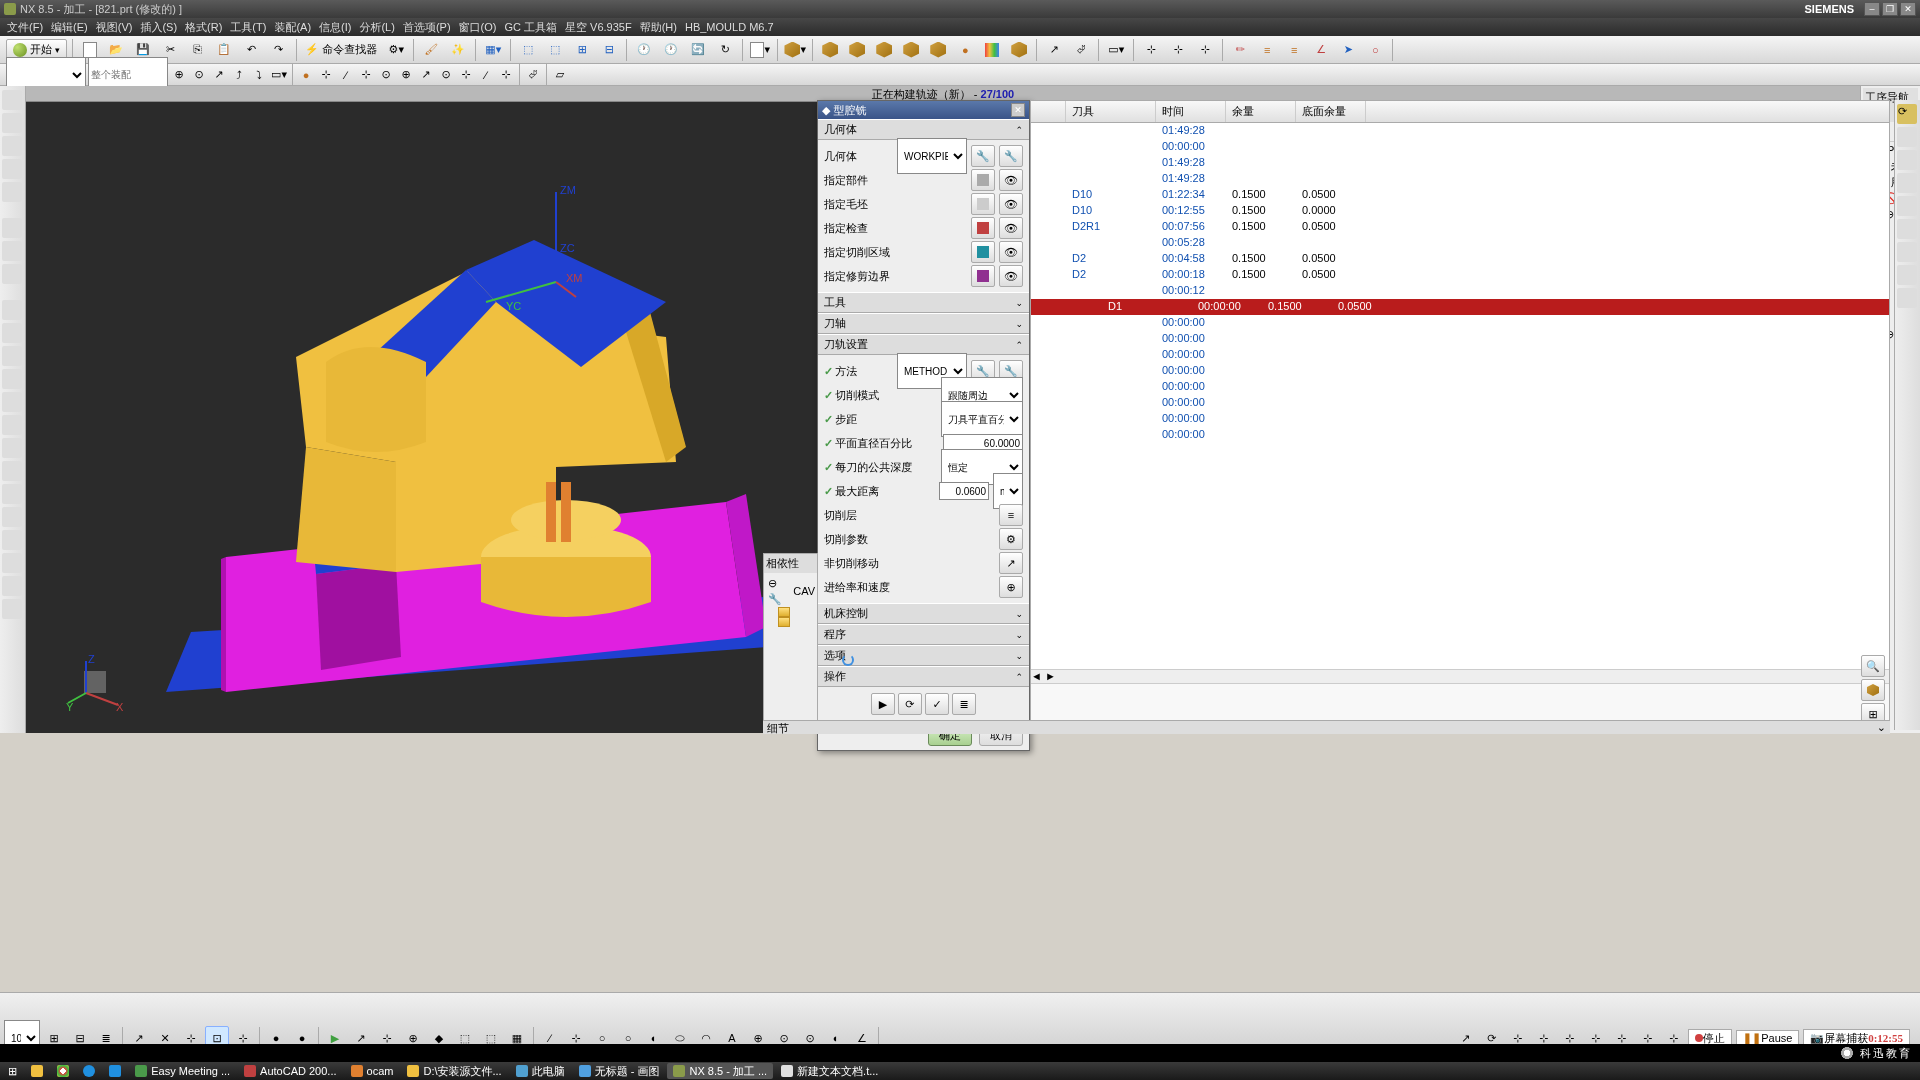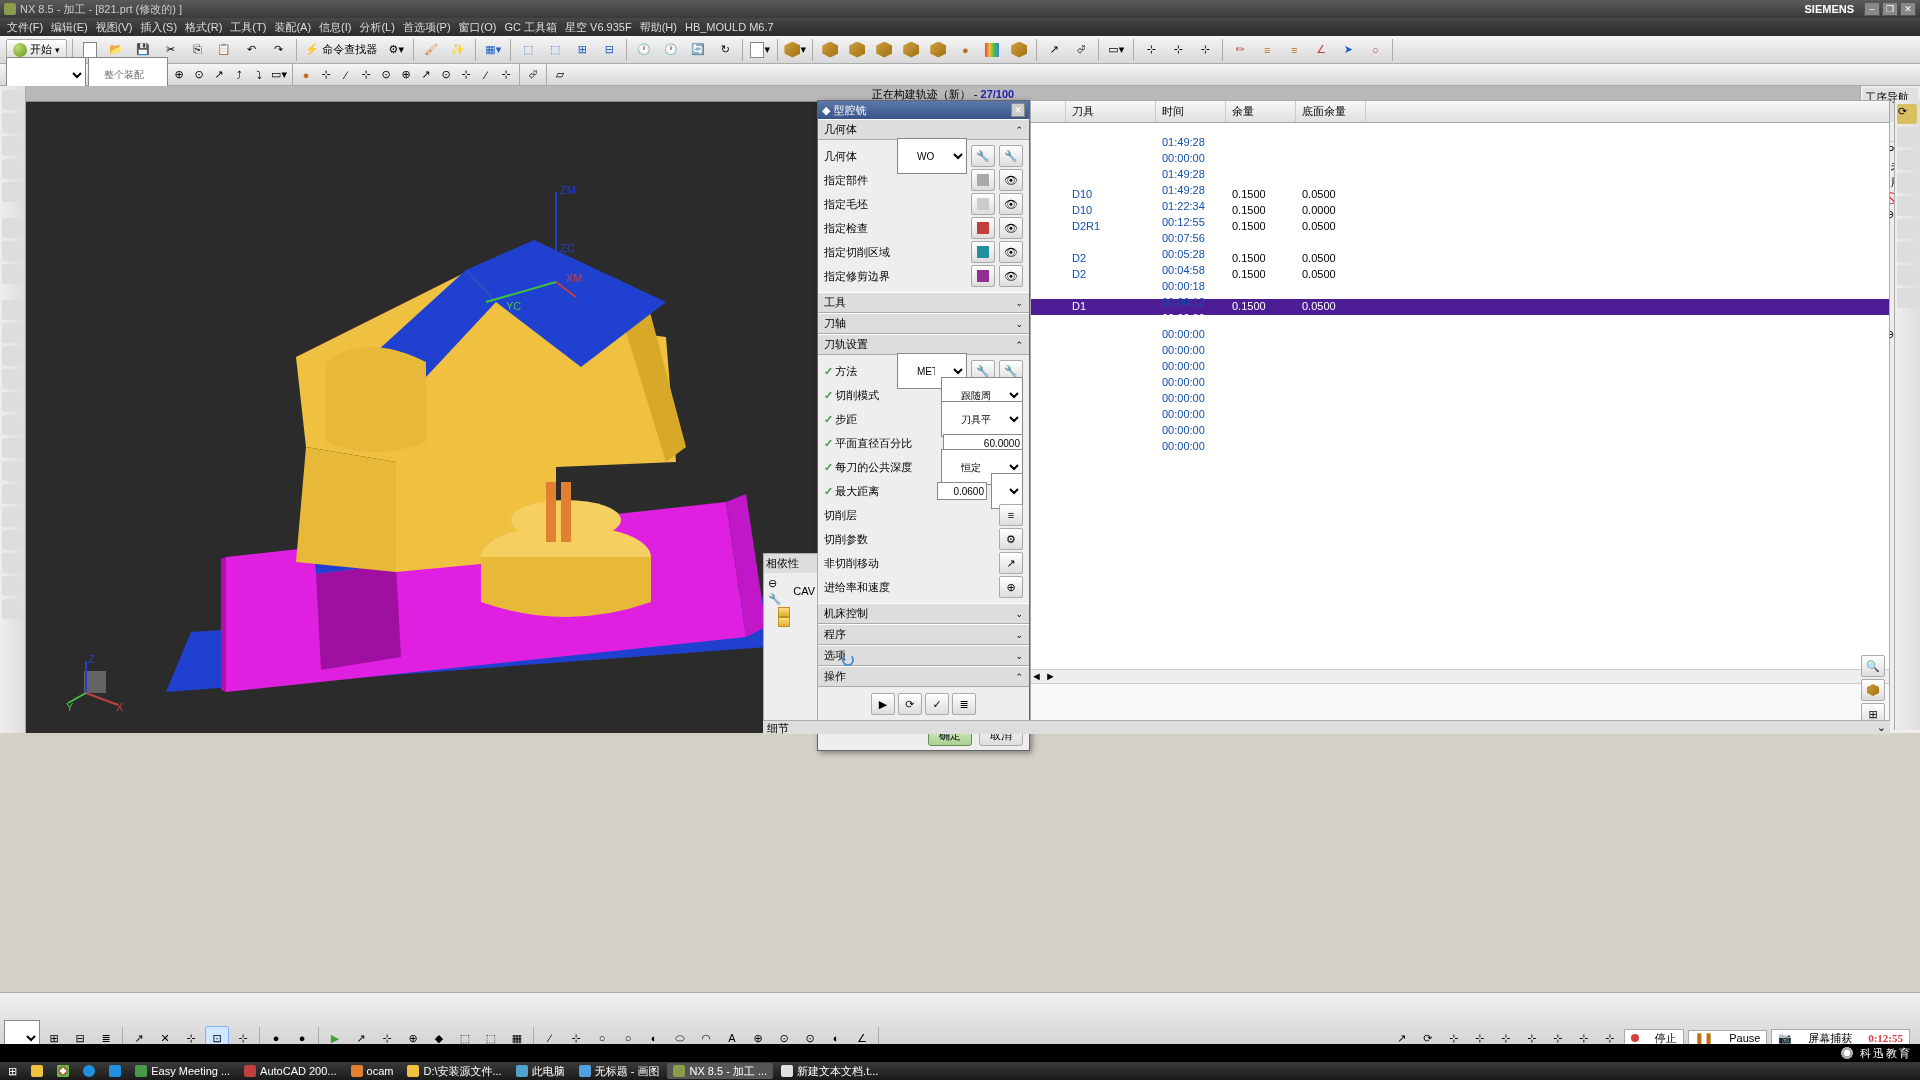--- a/index.html
+++ b/index.html
@@ -39,48 +39,48 @@
 
 .dialog { position: absolute; left: 817px; top: 100px; width: 213px; background: #eee; border: 1px solid #666; box-shadow: 2px 2px 6px rgba(0,0,0,.4); }
 .dlg-title { height: 18px; background: linear-gradient(#5a78aa, #3a5488); color: #fff; display: flex; align-items: center; padding: 0 4px; }
 .dlg-close { margin-left: auto; width: 14px; height: 14px; background: #ccc; border: 1px solid #888; text-align: center; line-height: 12px; font-size: 9px; cursor: pointer; }
 .dlg-sec { background: #ddd; border-top: 1px solid #fff; border-bottom: 1px solid #aaa; padding: 2px 6px; display: flex; align-items: center; }
 .dlg-sec .chev { margin-left: auto; font-size: 9px; }
 .dlg-body { padding: 4px 6px; }
 .dlg-row { display: flex; align-items: center; height: 24px; gap: 4px; }
 .dlg-row label { flex: 1; font-size: 11px; }
 .chk-on::before { content: "✓"; color: #4a9a4a; font-weight: bold; margin-right: 2px; }
-.dlg-select { border: 1px solid #888; background: #fff; height: 36px; font-size: 10px; padding: 0 15px; }
+.dlg-select { border: 1px solid #888; background: #fff; height: 36px; font-size: 10px; padding: 0 2px; }
 .dlg-input { border: 1px solid #888; background: #fff; height: 18px; font-size: 10px; padding: 0 2px; text-align: right; width: 50px; }
 .dlg-iconbtn { width: 24px; height: 22px; border: 1px solid #aaa; background: linear-gradient(#fff,#ddd); border-radius: 2px; display: flex; align-items: center; justify-content: center; }
 .dlg-footer { padding: 4px; text-align: right; }
 .dlg-btn { padding: 2px 10px; border: 1px solid #6a8a5a; background: linear-gradient(#d8f0c8,#a8d090); border-radius: 3px; margin: 0 2px; font-size: 11px; }
 .dlg-btn.cancel { background: linear-gradient(#f5f5f5,#ddd); border-color: #aaa; }
 
 .table-panel { position: absolute; left: 1030px; top: 100px; right: 30px; height: 630px; background: #fff; border: 1px solid #aaa; display: flex; flex-direction: column; }
 .thead { display: flex; background: linear-gradient(#f8f8f8,#e0e0e0); border-bottom: 1px solid #aaa; }
 .th { padding: 3px 6px; border-right: 1px solid #ccc; font-size: 11px; }
 .c-t { width: 90px; } .c-time { width: 70px; } .c-r1 { width: 70px; } .c-r2 { width: 70px; }
 .tbody { flex: 1; overflow: auto; }
 .tr { display: flex; height: 16px; font-size: 11px; }
-.tr.sel { background: #4c1d95; color: #fff; }
+.tr.sel { background: #b91c1c; color: #fff; padding-left: 36px; }
 .td { padding: 1px 6px; }
-.td.c-t { color: #1050b0; } .td.c-time { color: #1050b0; margin-top: 12px; }
+.td.c-t { color: #1050b0; } .td.c-time { color: #1050b0; }
 .tr.sel .td { color: #fff; }
 
 .right-vtb { position: absolute; right: 0; top: 100px; width: 26px; height: 630px; background: linear-gradient(90deg,#eee,#ddd); border-left: 1px solid #aaa; display: flex; flex-direction: column; gap: 3px; padding: 4px 2px; }
 
 .dep-panel { position: absolute; left: 763px; top: 553px; width: 55px; height: 177px; background: #eee; border: 1px solid #aaa; }
 .dep-title { background: #ddd; padding: 2px; }
 .detail-band { position: absolute; left: 763px; top: 720px; right: 30px; height: 14px; background: #ddd; border-top: 1px solid #aaa; font-size: 11px; padding: 0 4px; }
 
 .toolbar-bottom { position: absolute; left: 0; right: 0; bottom: 36px; height: 52px; background: linear-gradient(#f0f0f0,#d5d5d5); border-top: 1px solid #aaa; display: flex; flex-direction: column; }
 .tb-row { height: 26px; display: flex; align-items: center; padding: 0 4px; gap: 2px; margin-top: 32px; }
 .btm-right { margin-left: auto; display: flex; align-items: center; gap: 4px; padding-right: 6px; }
-.rec-badge { background: #fff; border: 1px solid #aaa; padding: 1px 6px; display: flex; align-items: center; gap: 16px; }
+.rec-badge { background: #fff; border: 1px solid #aaa; padding: 1px 6px; display: flex; align-items: center; gap: 0; }
 .rec-dot { width: 8px; height: 8px; background: #d04040; border-radius: 50%; }
 .pause-ico { color: #c07010; font-weight: bold; }
 .time-badge { color: #d04040; font-weight: bold; font-family: Liberation Serif, serif; }
 
 .helper-strip { position: absolute; left: 0; right: 0; bottom: 18px; height: 18px; background: #000; display: flex; align-items: center; justify-content: flex-end; padding: 0 8px; }
 .helper-strip .logo { color: #fff; font-weight: normal; letter-spacing: 2px; }
 .helper-strip .wheel { width: 14px; height: 14px; border-radius: 50%; background: radial-gradient(circle,#fff 30%,#aaa 34%,#aaa 58%,transparent 62%); position: relative; margin-right: 6px; }
 
 .taskbar { position: absolute; left: 0; right: 0; bottom: 0; height: 18px; background: linear-gradient(#3a3a3a,#1a1a1a); display: flex; align-items: center; padding: 0 2px; gap: 2px; }
 .task-item { height: 16px; padding: 0 6px; display: flex; align-items: center; gap: 4px; color: #fff; font-size: 10px; border-radius: 2px; }

